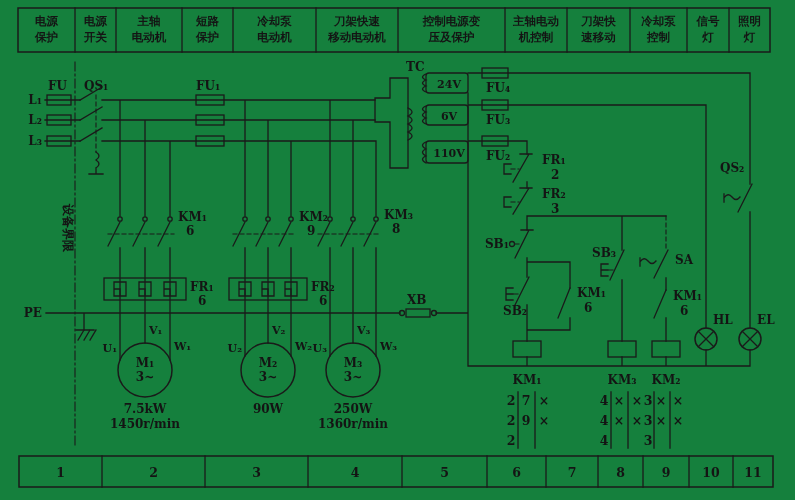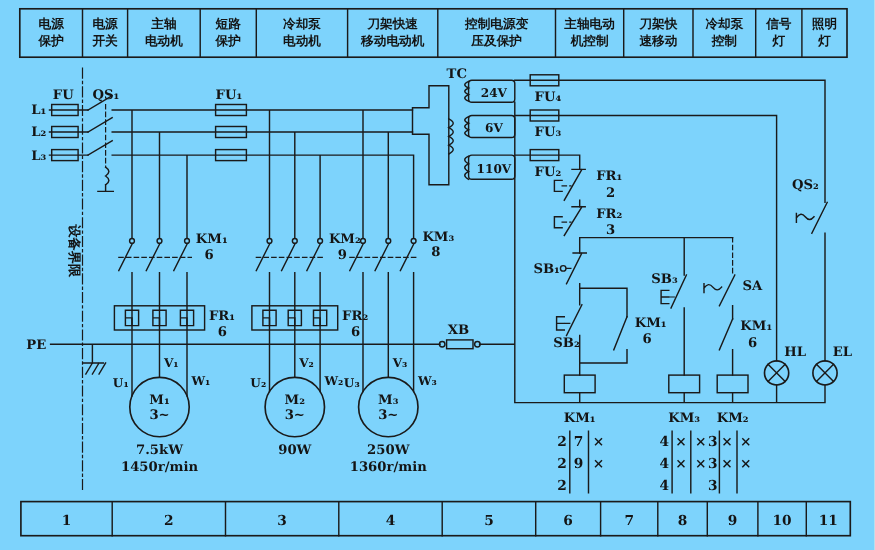--- a/index.html
+++ b/index.html
@@ -1,16 +1,16 @@
 <!DOCTYPE html>
 <html><head>
 <meta charset="utf-8">
 <style>
   html,body{margin:0;padding:0;background:#e9e7e2;}
-  .page{width:795px;height:500px;background:#7dd3fc;position:relative;overflow:hidden;}
+  .page{width:795px;height:500px;background:#15803d;position:relative;overflow:hidden;}
   svg{display:block;}
   .w{stroke:#1a1a1a;stroke-width:1.3;fill:none;stroke-linecap:square;}
   .w2{stroke:#1a1a1a;stroke-width:1.5;fill:none;}
   .dash{stroke-dasharray:4 3;stroke-width:1.1;}
   .dashdot{stroke-dasharray:9 3 2 3;stroke-width:1.1;}
   .lab{font-family:"DejaVu Serif","DejaVu Sans",serif;font-weight:bold;font-size:12px;fill:#141414;}
   .lab-s{font-size:11px;}
   .cjk{font-family:"DejaVu Sans","Liberation Sans",sans-serif;font-weight:bold;font-size:11.5px;fill:#141414;}
   .num{font-family:"DejaVu Serif","DejaVu Sans",serif;font-weight:bold;font-size:12.5px;fill:#141414;}
 </style>

